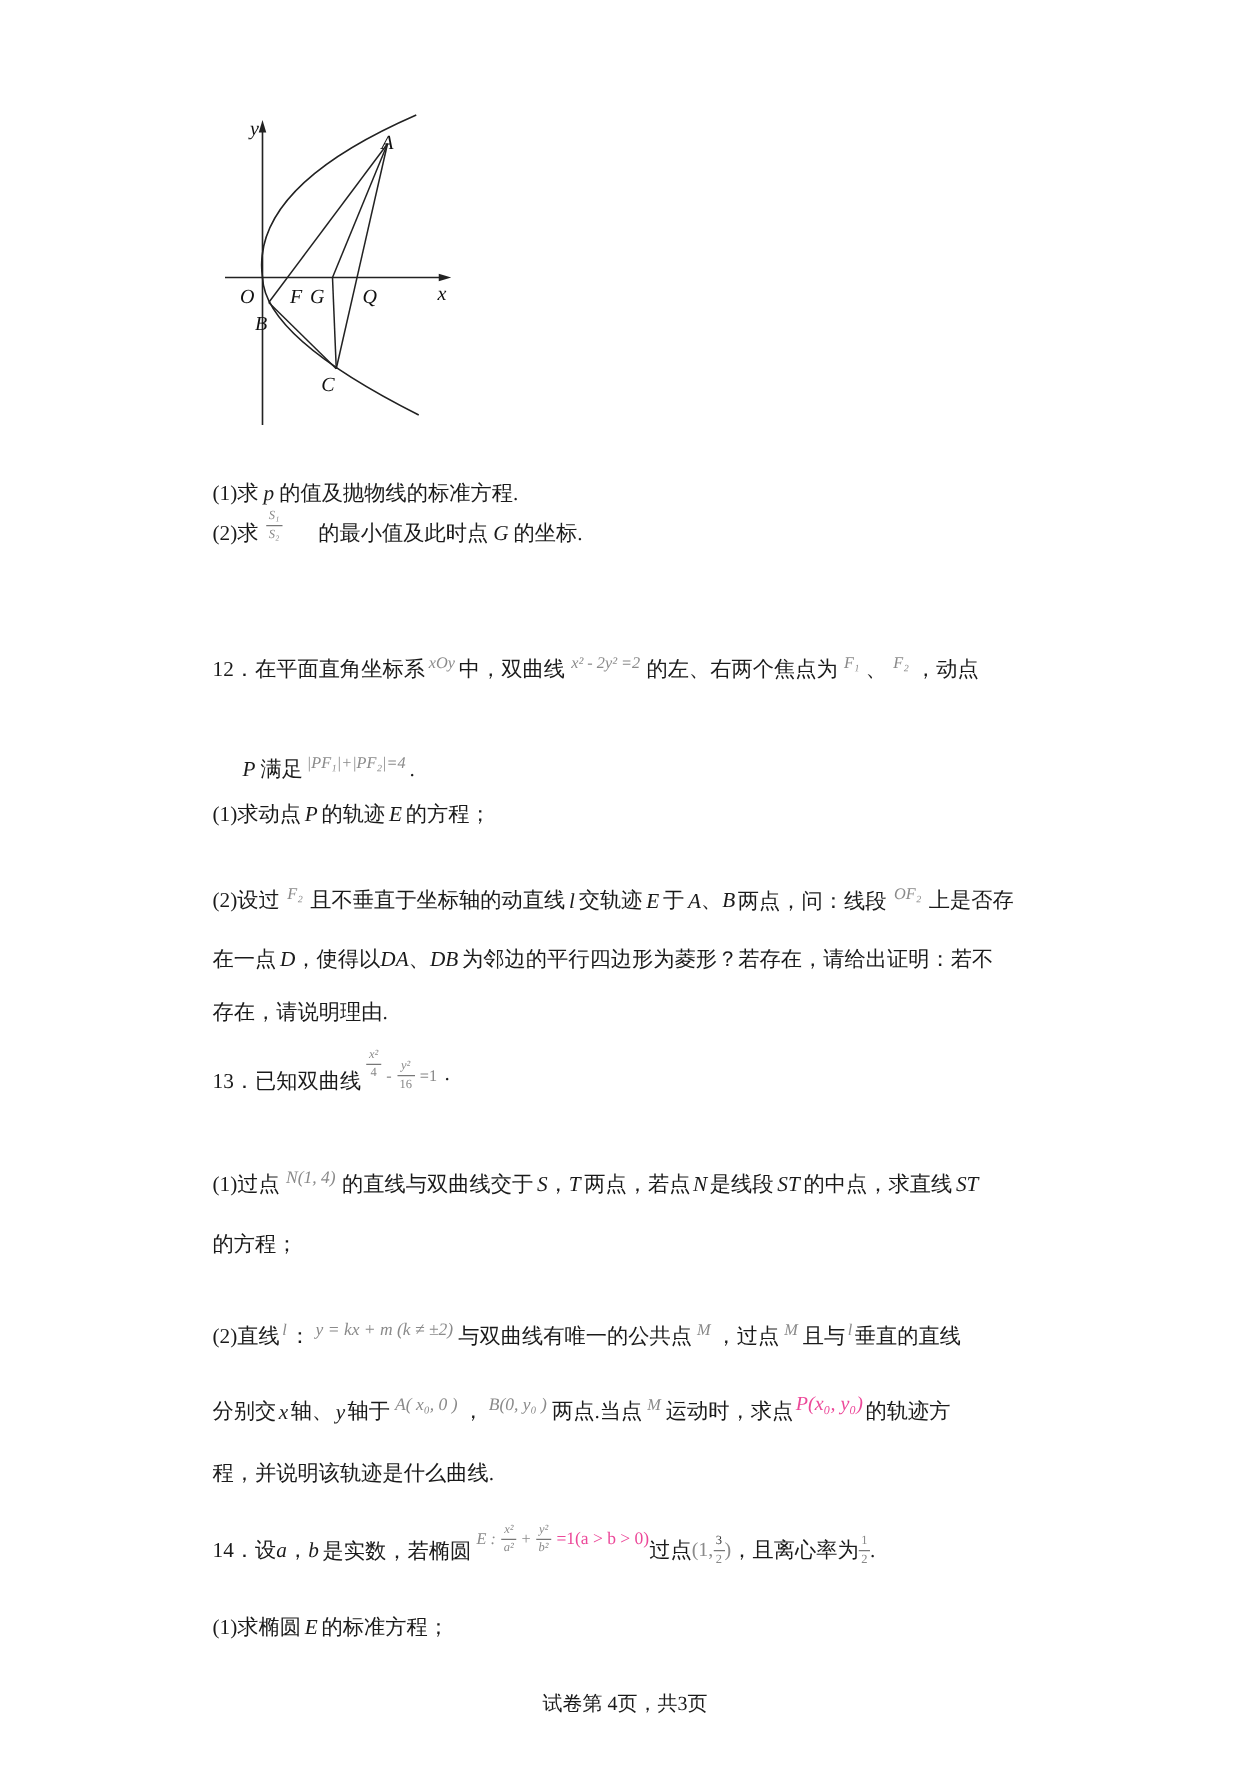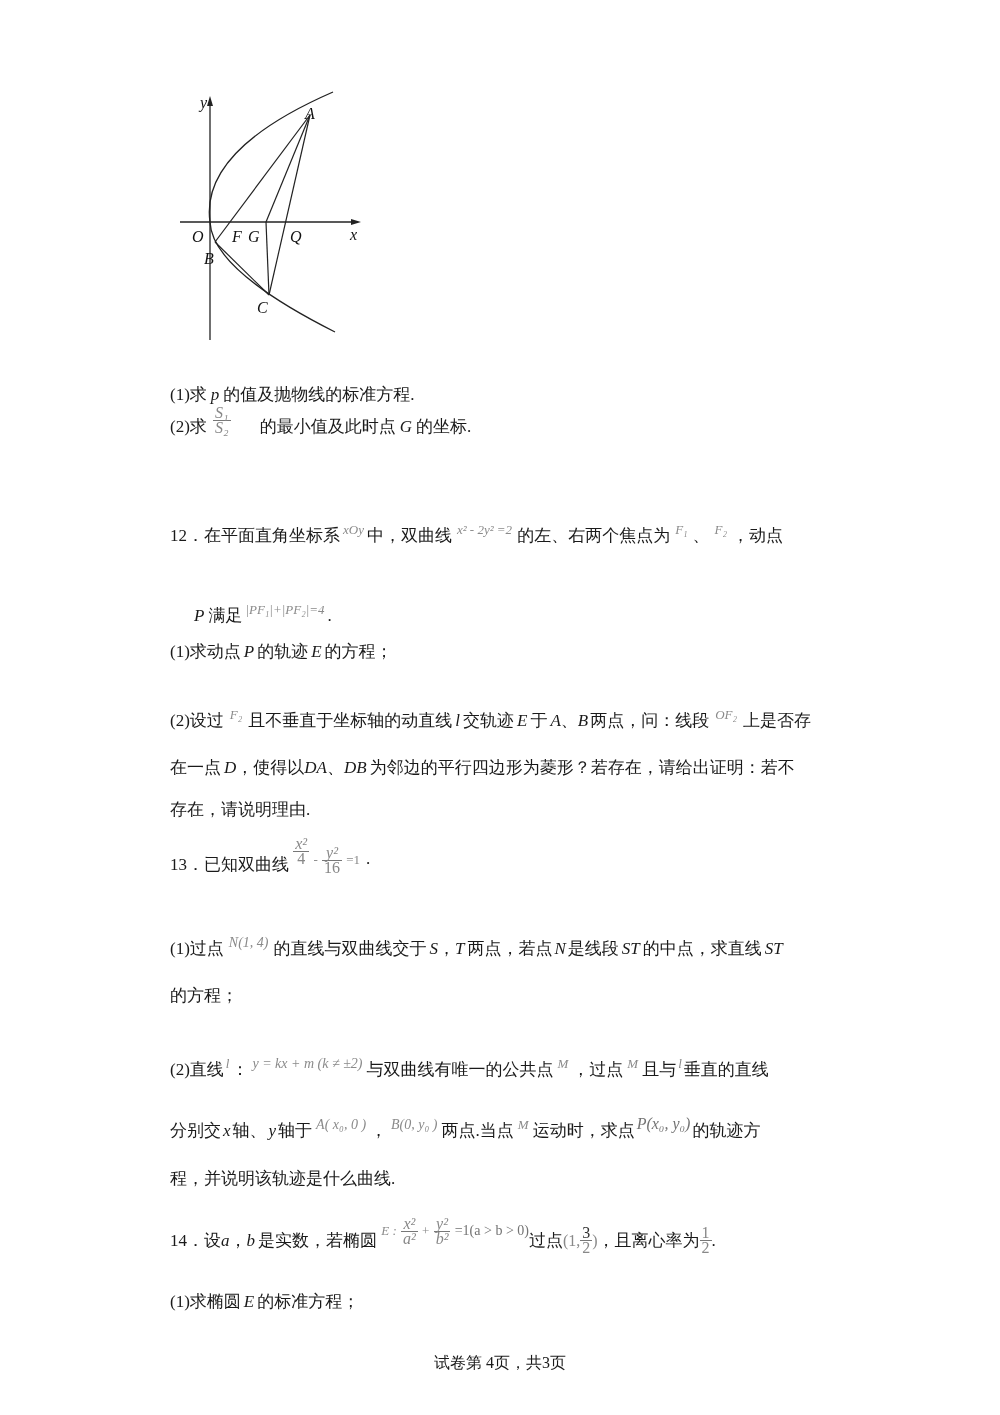--- a/index.html
+++ b/index.html
@@ -1,22 +1,22 @@
 <!DOCTYPE html>
 <html><head>
 <meta charset="utf-8">
 <style>
   html, body { margin: 0; padding: 0; background: #ffffff; }
   body { width: 1000px; height: 1415px; position: relative; overflow: hidden;
          font-family: "Liberation Serif", "DejaVu Serif", serif; color: #1a1a1a; font-size: 17px; }
   .abs { position: absolute; white-space: nowrap; }
   .it { font-style: italic; }
   .math { font-family: "Liberation Serif", serif; font-style: italic; color: #8a8a8a; font-size: 13px; }
-  .mathd { font-family: "Liberation Serif", serif; color: #737373; }
-  .frac { display: inline-block; vertical-align: middle; text-align: center; font-size: 16px; line-height: 14px; color: #888; }
+  .mathd { font-family: "Liberation Serif", serif; color: #ec4899; }
+  .frac { display: inline-block; vertical-align: middle; text-align: center; font-size: 10px; line-height: 14px; color: #888; }
   .frac .num { display: block; border-bottom: 1px solid #777; padding: 0 2px; }
   .frac .den { display: block; padding: 0 2px; }
   svg text { font-family: "Liberation Serif", serif; font-style: italic; font-size: 16px; fill: #111; }
 </style>
 </head>
 <body>
 
 <svg class="abs" style="left:170px; top:90px;" width="200" height="260" viewBox="0 0 200 260">
 
   <line x1="40" y1="250" x2="40" y2="12" stroke="#222" stroke-width="1.3"></line>

